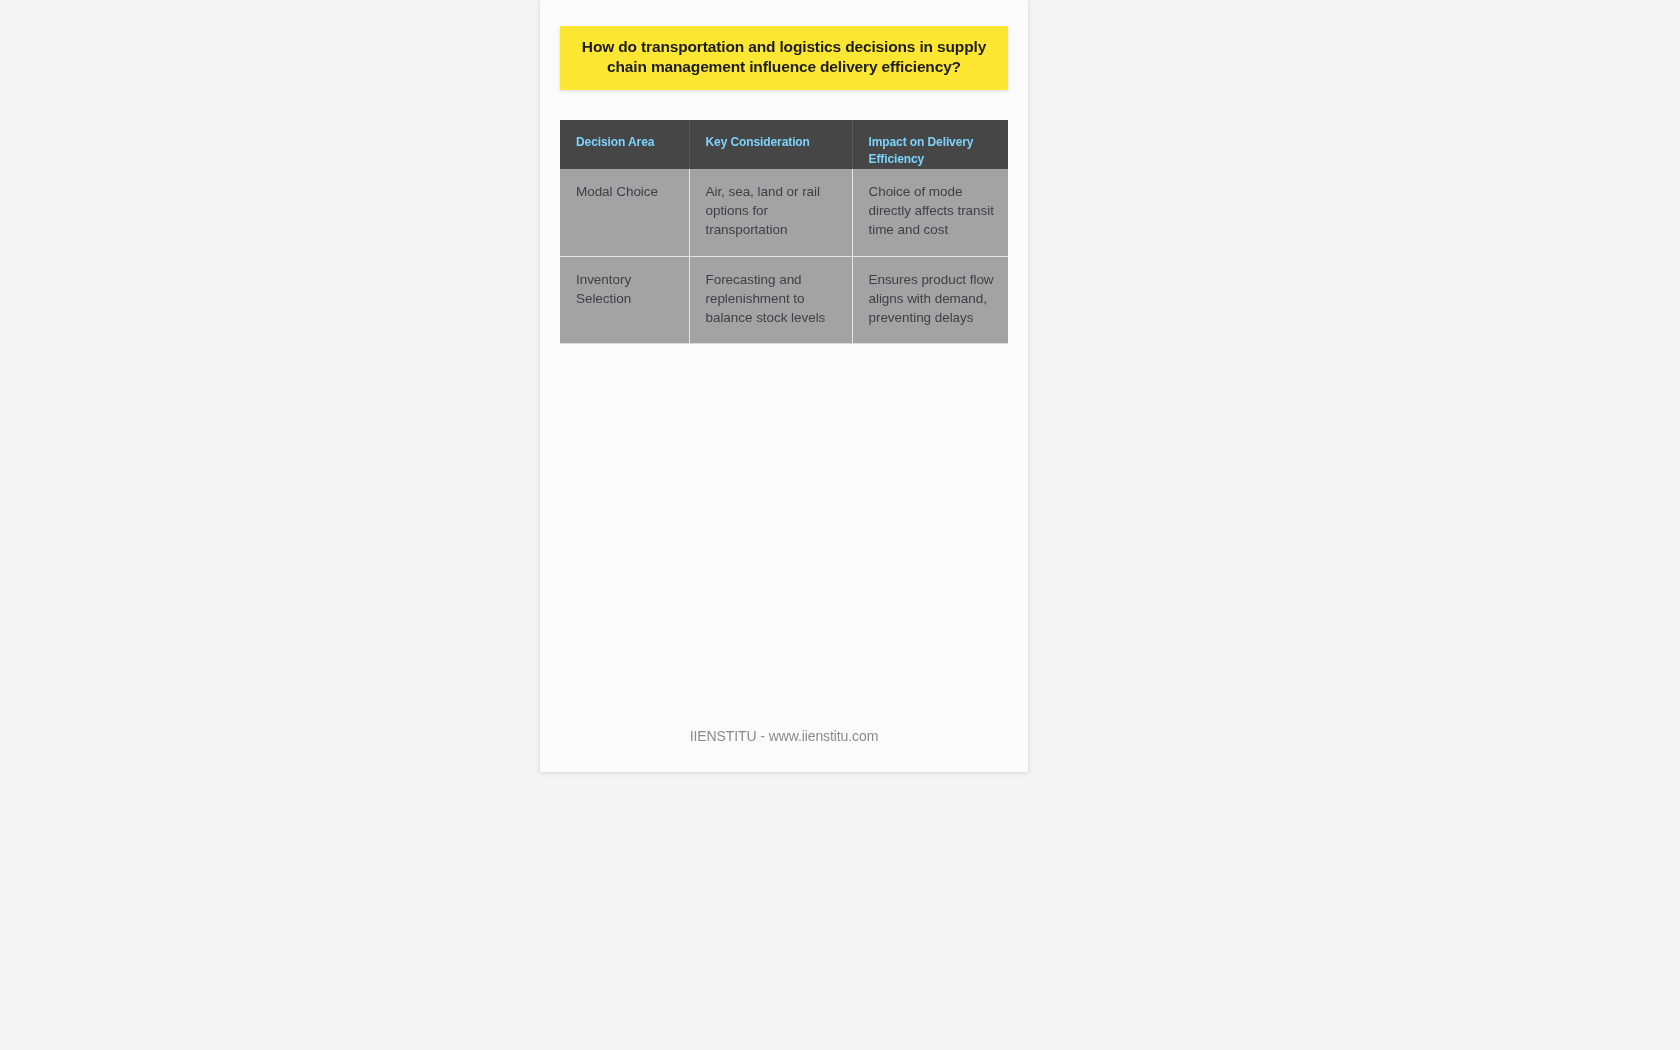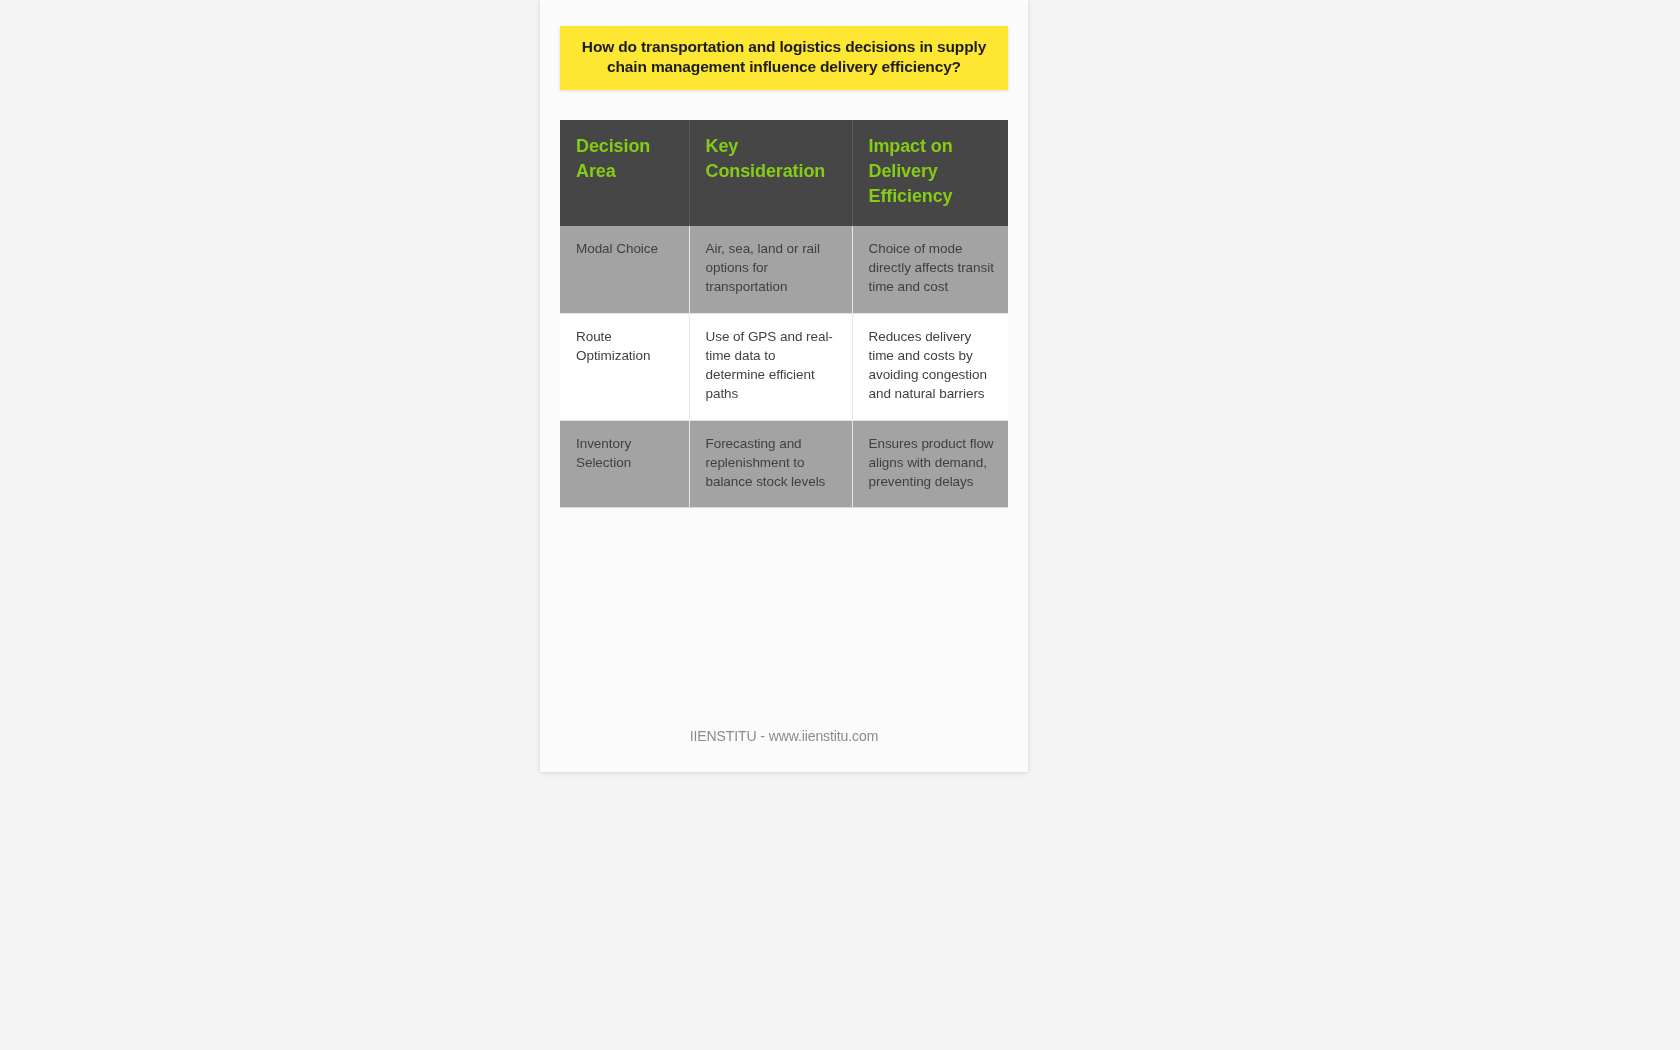--- a/index.html
+++ b/index.html
@@ -66,27 +66,27 @@
     table-layout: fixed;
     background: #ffffff;
   }
 
   table.data-table col.c1 { width: 129px; }
   table.data-table col.c2 { width: 163px; }
   table.data-table col.c3 { width: 156px; }
 
   table.data-table thead th {
     background: #464646;
-    color: #84cc16;
+    color: #7dd3fc;
     text-align: left;
     vertical-align: top;
-    font-size: 18px;
+    font-size: 12px;
     font-weight: bold;
     line-height: 1.38;
-    padding: 14px 14px 18px 16px;
+    padding: 14px 14px 2px 16px;
     border-right: 1px solid #5a5a5a;
     letter-spacing: -0.1px;
   }
   table.data-table thead th:last-child {
     border-right: none;
   }
 
   table.data-table tbody td {
     font-size: 13.5px;
     line-height: 1.40;
@@ -144,25 +144,20 @@
             <th>Key Consideration</th>
             <th>Impact on Delivery Efficiency</th>
           </tr>
         </thead>
         <tbody>
           <tr class="row-odd">
             <td>Modal Choice</td>
             <td>Air, sea, land or rail options for transportation</td>
             <td>Choice of mode directly affects transit time and cost</td>
           </tr>
-          <tr class="row-even">
-            <td>Route Optimization</td>
-            <td>Use of GPS and real-time data to determine efficient paths</td>
-            <td>Reduces delivery time and costs by avoiding congestion and natural barriers</td>
-          </tr>
           <tr class="row-odd">
             <td>Inventory Selection</td>
             <td>Forecasting and replenishment to balance stock levels</td>
             <td>Ensures product flow aligns with demand, preventing delays</td>
           </tr>
         </tbody>
       </table>
     </div>
 
     <div class="footer-note">IIENSTITU - www.iienstitu.com</div>

